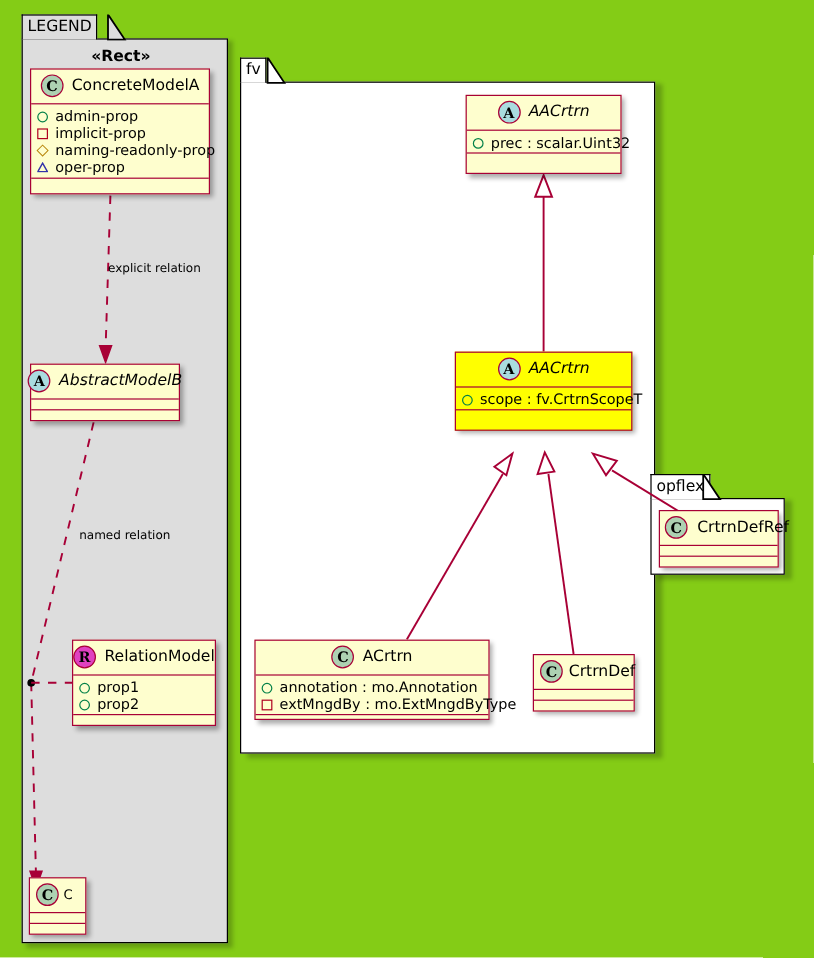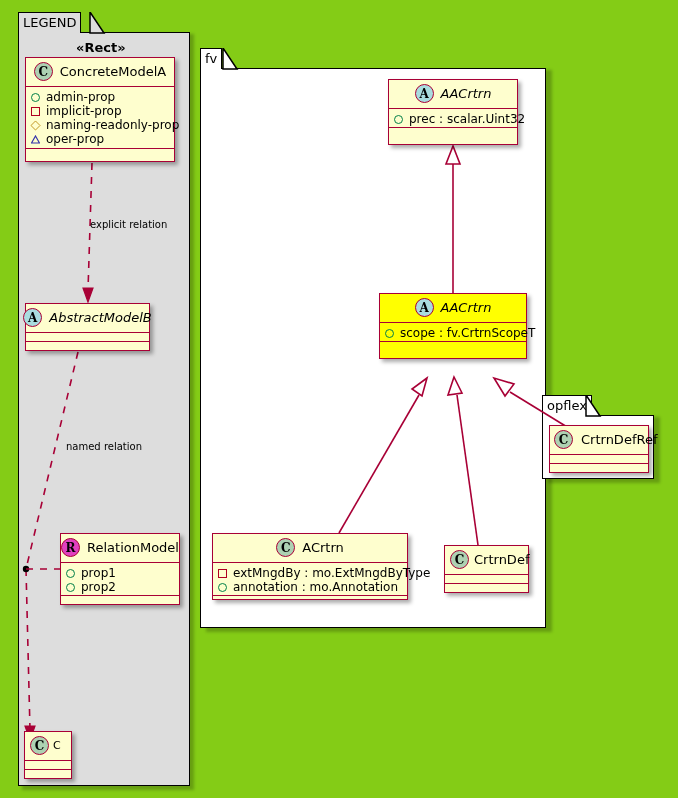--- a/index.html
+++ b/index.html
@@ -286,26 +286,26 @@
     <div class="cls-ops"></div>
   </div>
 
   <div class="cls" style="left:212px; top:533px; width:196px; height:67px;">
     <div class="cls-header" style="height:29px;">
       <span class="stereo C">C</span>
       <span class="cls-name">ACrtrn</span>
     </div>
     <div class="cls-attrs" style="height:33px;">
       <div class="attr-row">
+        <span class="vis circle"></span>
+        <span class="attr-label">annotation : mo.Annotation</span>
+      </div>
+      <div class="attr-row">
         <span class="vis square"></span>
         <span class="attr-label">extMngdBy : mo.ExtMngdByType</span>
-      </div>
-      <div class="attr-row">
-        <span class="vis circle"></span>
-        <span class="attr-label">annotation : mo.Annotation</span>
       </div>
     </div>
     <div class="cls-ops"></div>
   </div>
 
   <div class="cls" style="left:444px; top:545px; width:85px; height:48px;">
     <div class="cls-header" style="height:29px; justify-content:flex-start; padding-left:5px;">
       <span class="stereo C">C</span>
       <span class="cls-name" style="margin-left:5px;">CrtrnDef</span>
     </div>

